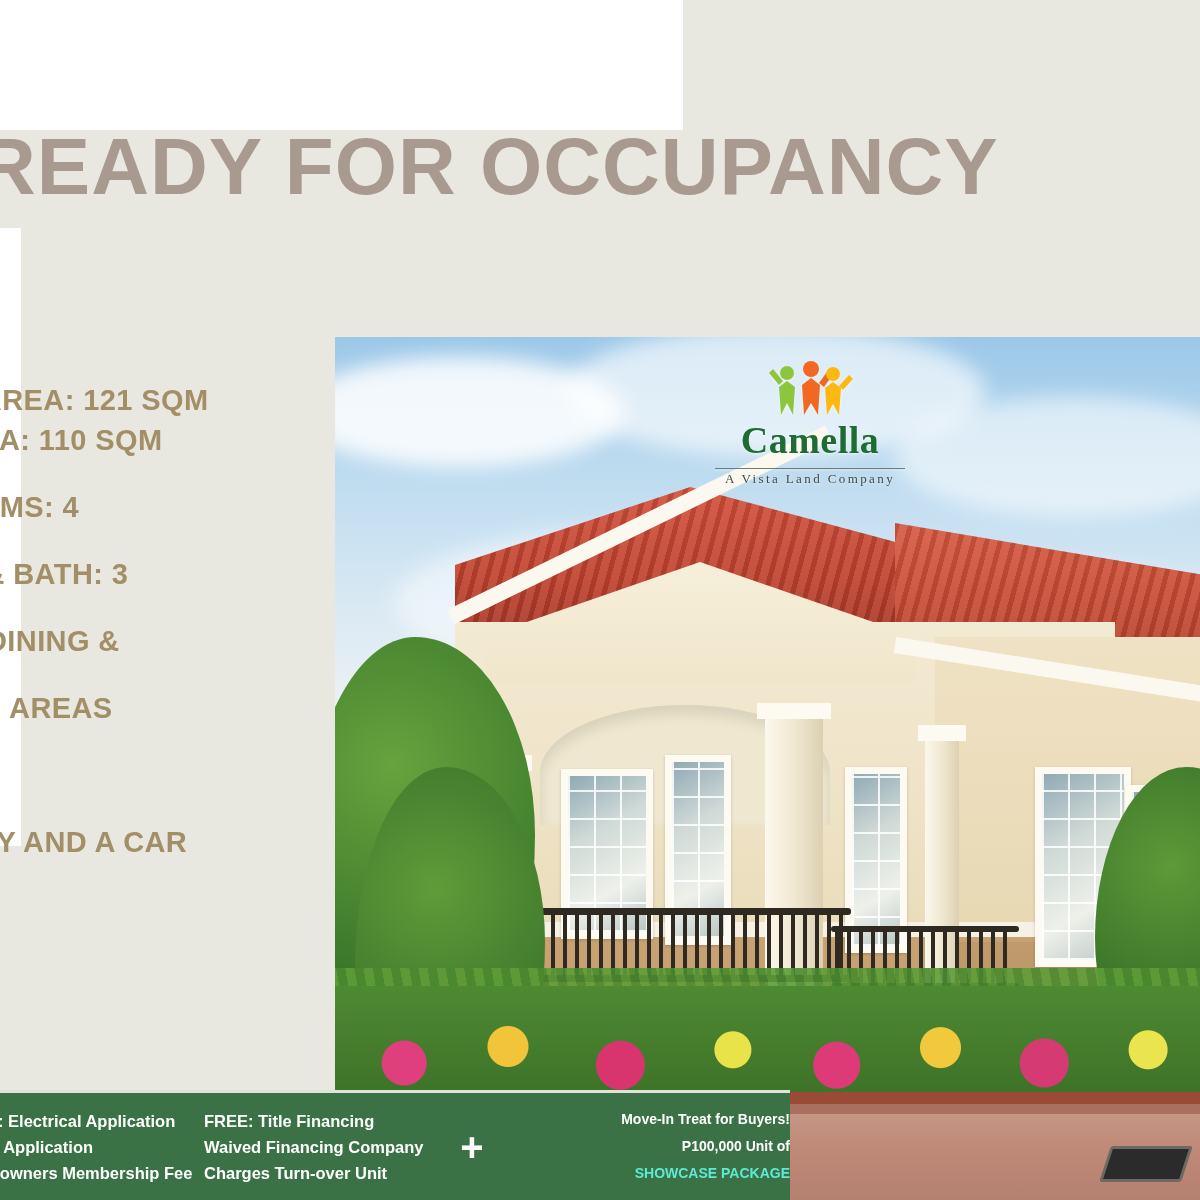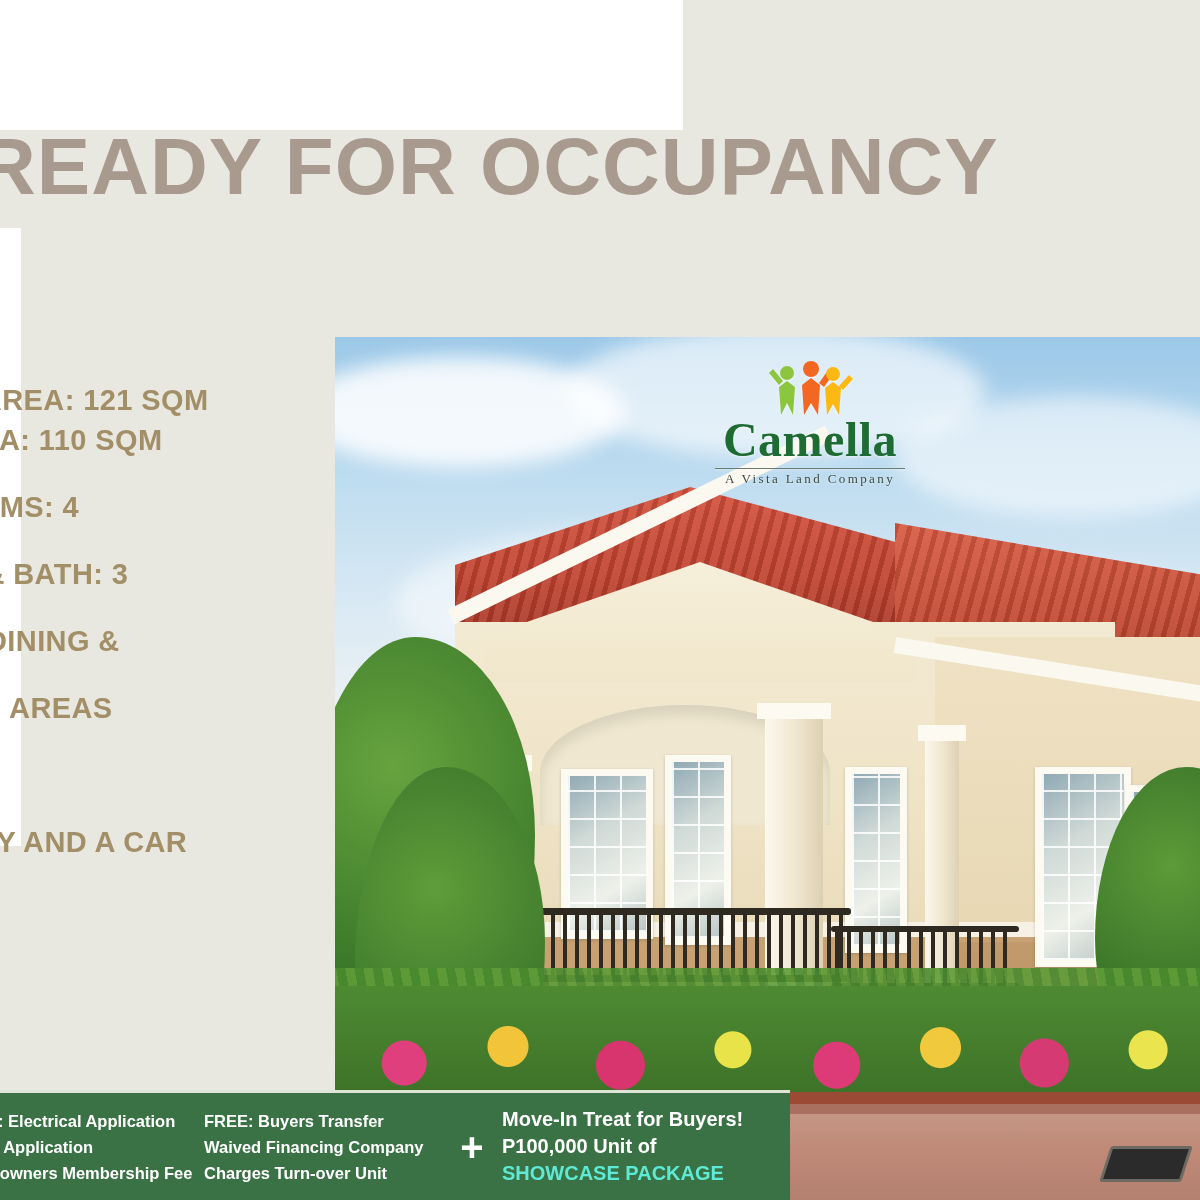--- a/index.html
+++ b/index.html
@@ -279,21 +279,21 @@
   }
 
   
   .logo{
     position:absolute; left:360px; top:20px; width:230px; text-align:center;
     filter:drop-shadow(0 1px 1px rgba(255,255,255,.6));
   }
   .logo-figs{ height:58px; position:relative; }
   .logo-name{
     font-family:"Liberation Serif", serif;
-    font-size:48px; font-weight:700; color:#1f6b34;
+    font-size:38px; font-weight:700; color:#1f6b34;
     line-height:50px; letter-spacing:.5px;
   }
   .logo-rule{
     width:190px; height:1px; background:#6d7d73; margin:3px auto 2px;
   }
   .logo-tag{
     font-family:"Liberation Serif", serif;
     font-size:13px; color:#3f4a42; letter-spacing:2.4px;
   }
 
@@ -310,21 +310,21 @@
   .promo-col{
     font-size:16.5px; font-weight:700; line-height:26px;
     white-space:nowrap;
   }
   .promo-col-1{ margin-left:-46px; width:250px; }
   .promo-col-2{ width:238px; }
   .promo-plus{
     width:60px; text-align:center; font-size:40px; font-weight:700; line-height:40px;
   }
   .promo-col-3{
-    flex:1; text-align:left; font-size:20px; font-weight:700; line-height:27px;
+    flex:1; text-align:right; font-size:14px; font-weight:700; line-height:27px;
   }
   .showcase{ color:#5eead4; }
 </style>
 </head>
 <body>
 
 <div class="bg-beige"></div>
 <div class="bg-white-top"></div>
 <div class="bg-white-strip"></div>
 
@@ -464,21 +464,21 @@
   </div>
 </div>
 
 <div class="promo">
   <div class="promo-col promo-col-1">
     <div>FREE: Electrical Application</div>
     <div>Water Application</div>
     <div>Homeowners Membership Fee</div>
   </div>
   <div class="promo-col promo-col-2">
-    <div>FREE: Buyers Transfer</div>
+    <div>FREE: Title Financing</div>
     <div>Waived Financing Company</div>
     <div>Charges Turn-over Unit</div>
   </div>
   <div class="promo-plus">+</div>
   <div class="promo-col-3">
     <div>Move-In Treat for Buyers!</div>
     <div>P100,000 Unit of</div>
     <div class="showcase">SHOWCASE PACKAGE</div>
   </div>
 </div>

